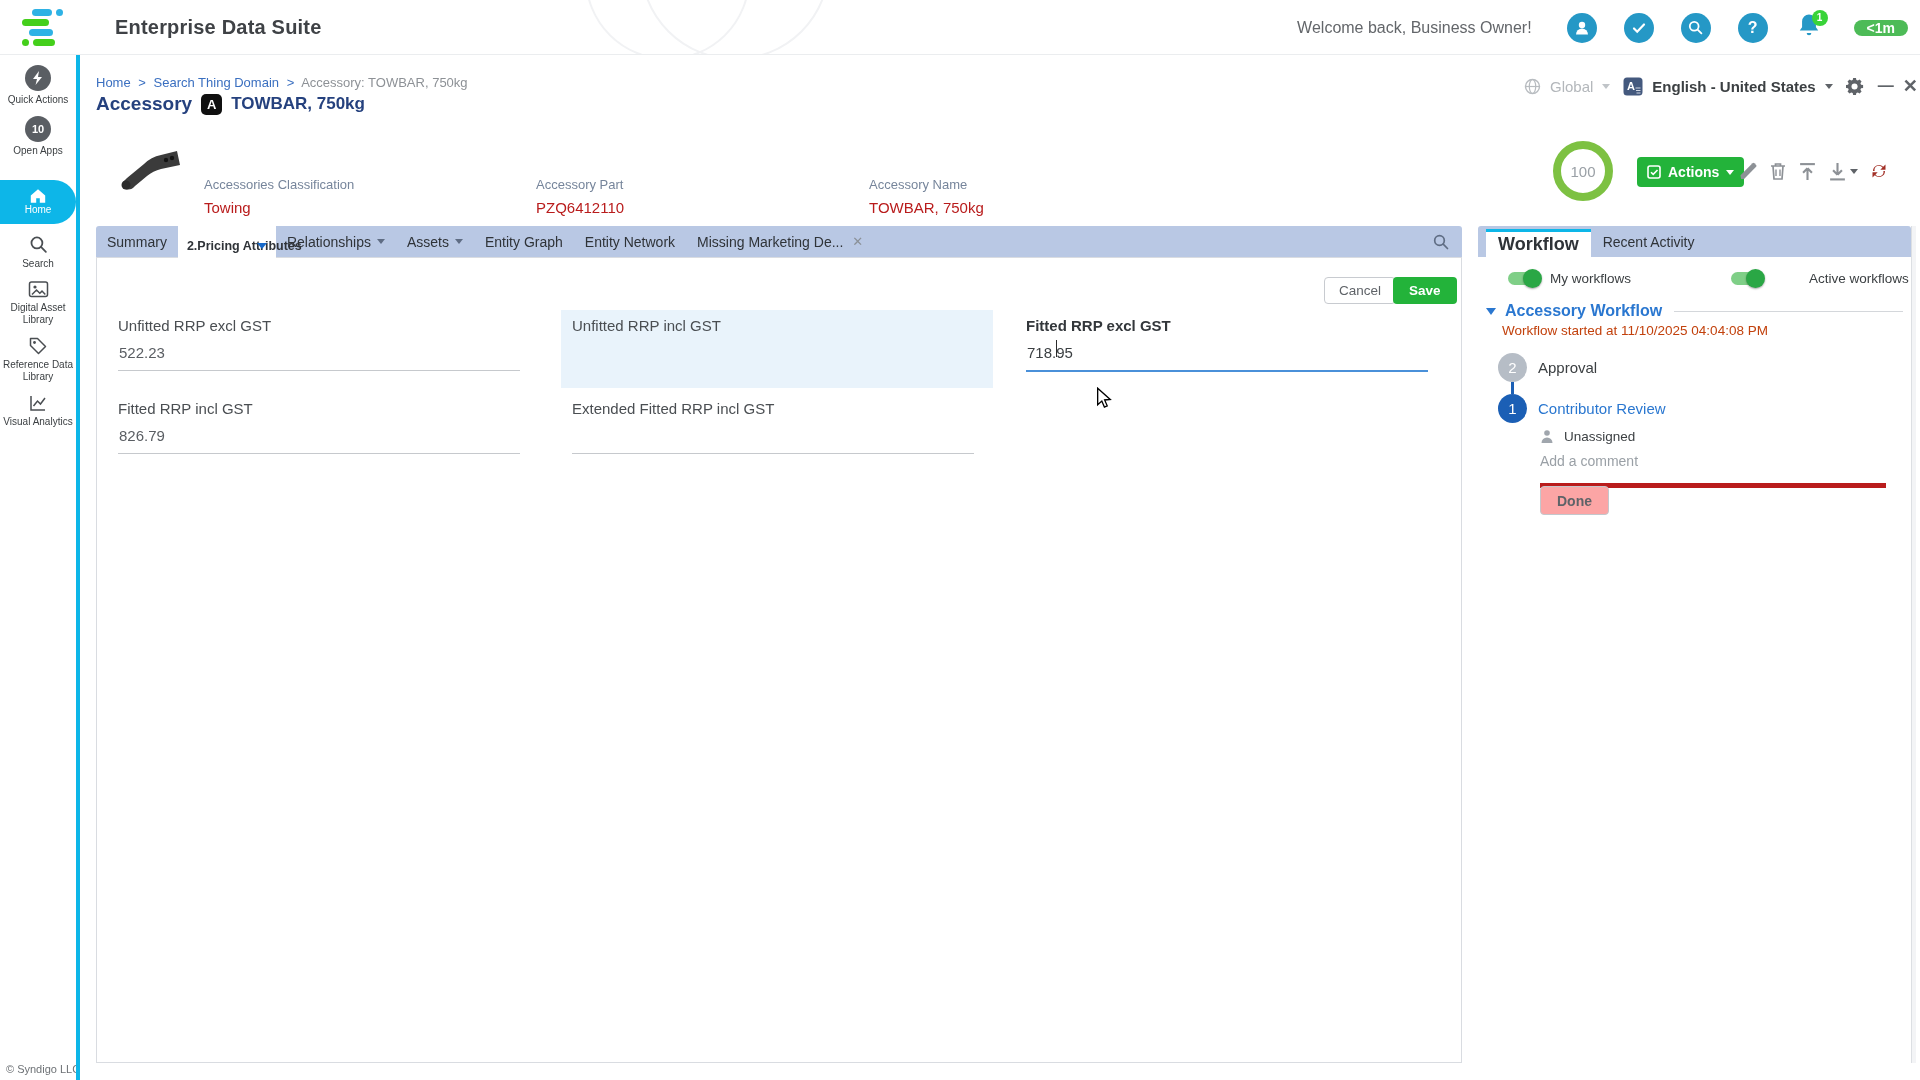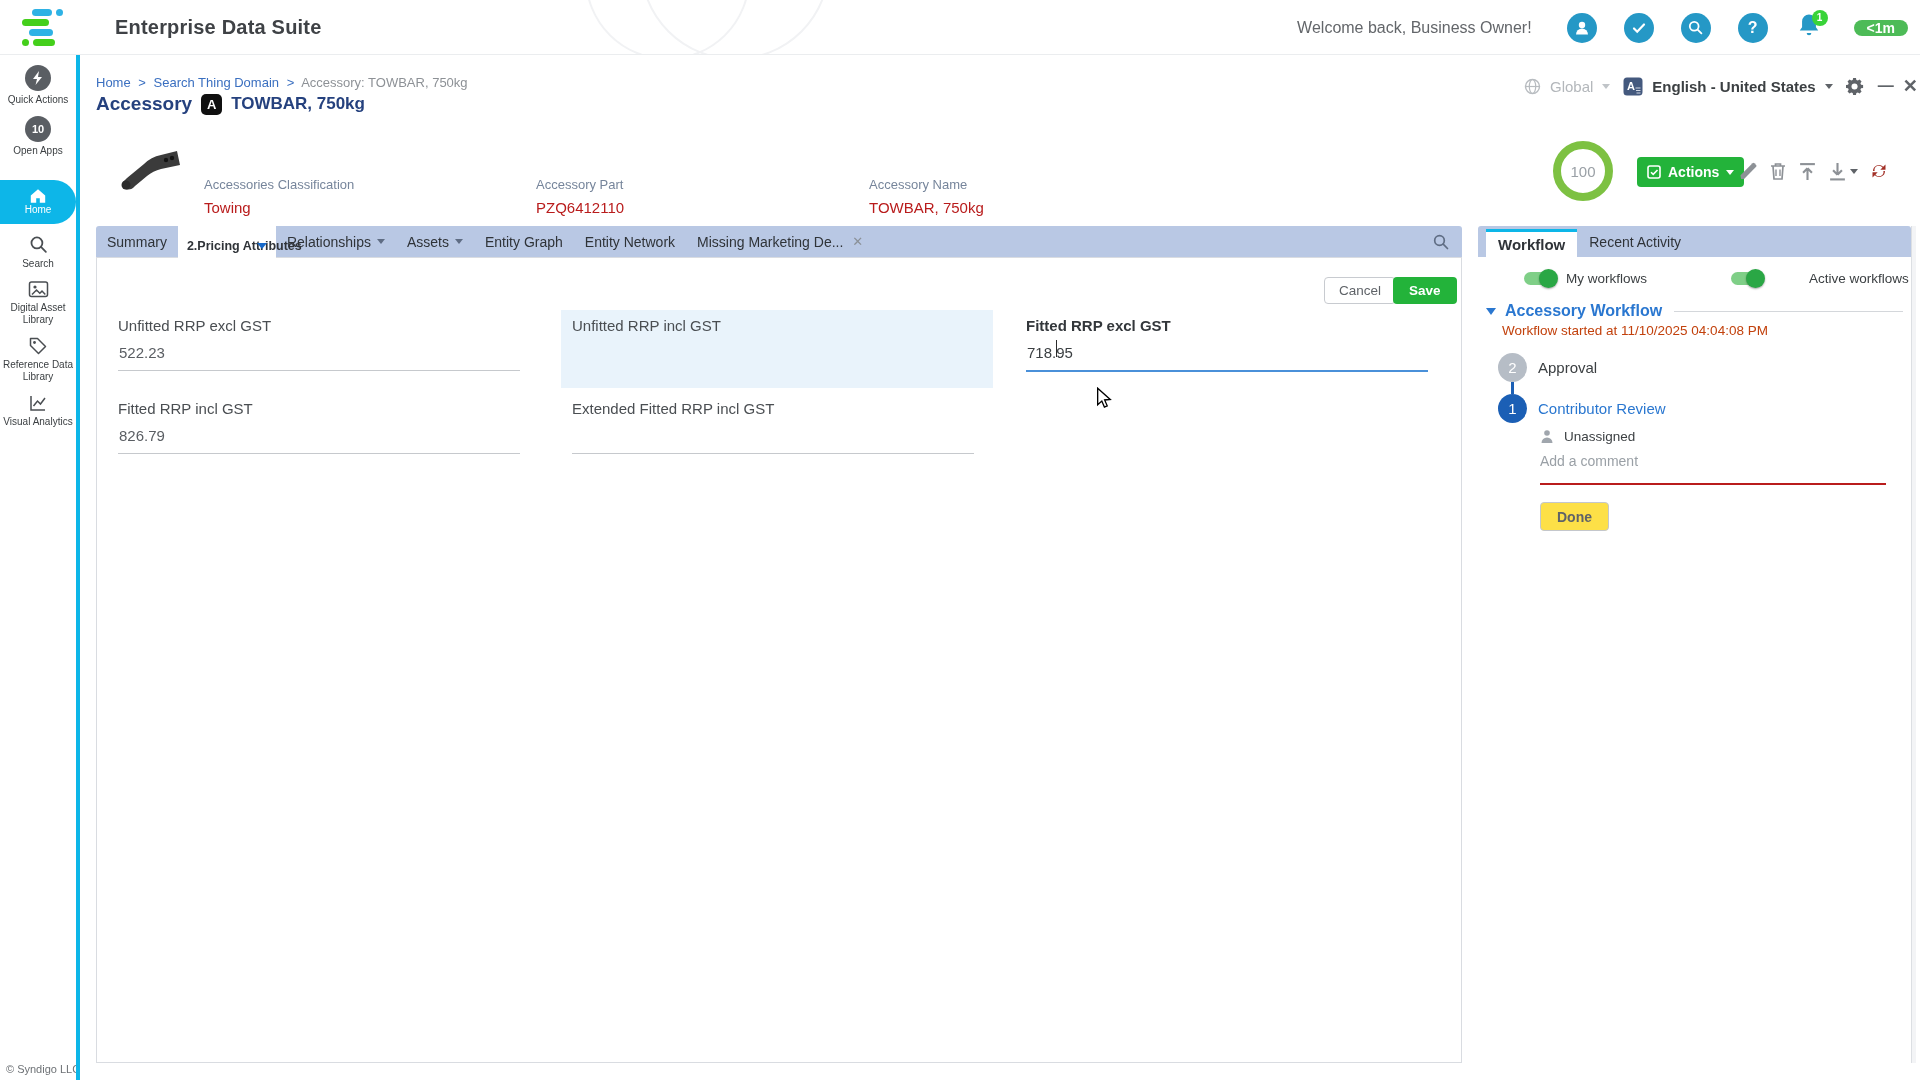--- a/index.html
+++ b/index.html
@@ -119,51 +119,51 @@
   .caret-wh { width:0; height:0; border-left:4px solid transparent; border-right:4px solid transparent;
               border-top:5px solid #fff; }
   .tool-icons { position:absolute; left:1739px; top:161px; display:flex; align-items:center; gap:11px; z-index:21; }
   .tool { cursor:pointer; display:flex; align-items:center; }
 
   
   .rpanel { position:absolute; top:55px; left:1478px; width:442px; bottom:0; background:#fff; }
   .rtabbar { position:absolute; left:0; top:171px; width:433px; height:31px; background:#b9c8e4;
              border-radius:3px 3px 0 0; display:flex; align-items:flex-end; }
   .rtab-active { margin-left:8px; height:28px; background:#fff; border-top:3px solid #0db6e8;
-                 padding:0 12px; display:flex; align-items:center; font-size:15px; font-weight:bold;
+                 padding:0 12px; display:flex; align-items:center; font-size:18px; font-weight:bold;
                  color:#2f3338; cursor:pointer; }
   .rtab { height:31px; padding:0 12px; display:flex; align-items:center; font-size:14px; color:#2f3338;
           cursor:pointer; }
   .rscroll { position:absolute; left:433px; top:171px; width:5px; bottom:17px; background:#f3f4f6;
              border-left:1px solid #dcdfe3; cursor:pointer; }
   .toggle-group { position:absolute; top:216px; display:flex; align-items:center; gap:12px; }
-  .tg1 { left:46px;align-items:center; } .tg2 { left:253px;gap:48px; }
+  .tg1 { left:30px;align-items:center; } .tg2 { left:253px;gap:48px; }
   .switch { position:relative; width:30px; height:13px; border-radius:7px; background:#7fcf87; cursor:pointer; }
   .knob { position:absolute; right:-4px; top:-3px; width:19px; height:19px; border-radius:50%;
           background:#2aa745; box-shadow:0 1px 2px rgba(0,0,0,.35); }
   .toggle-label { font-size:13.5px; color:#3c4043; }
   .wf-header { position:absolute; left:8px; top:247px; width:417px; display:flex; align-items:center; cursor:pointer; }
   .wf-caret { width:0; height:0; border-left:5px solid transparent; border-right:5px solid transparent;
               border-top:7px solid #2a77d0; }
   .wf-title { margin-left:9px; font-size:16px; font-weight:bold; color:#2a77d0; white-space:nowrap; }
   .wf-line { flex:1; height:1px; background:#d4d7db; margin-left:12px; }
   .wf-started { position:absolute; left:24px; top:268px; font-size:13.5px; color:#c2410c; }
   .step-circle { position:absolute; left:20px; width:29px; height:29px; border-radius:50%; color:#fff;
                  font-size:15px; display:flex; align-items:center; justify-content:center; }
   .sc2 { top:298px; background:#b6bdc6; }
   .sc1 { top:339px; background:#1b5fb5; }
   .step-connector { position:absolute; left:33px; top:327px; width:3px; height:12px; background:#1b5fb5; }
   .step-label2 { position:absolute; left:60px; top:304px; font-size:15px; color:#3c4043; }
   .step-label1 { position:absolute; left:60px; top:345px; font-size:15px; color:#2a77d0; cursor:pointer; }
   .assignee { position:absolute; left:62px; top:374px; display:flex; align-items:center; gap:10px; }
   .assignee-name { font-size:13.5px; color:#3c4043; }
   .comment-box { position:absolute; left:62px; top:398px; width:346px; font-size:14px; color:#9aa0a6;
-                 border-bottom:2px solid #b91c1c; padding-bottom:14px; cursor:text; }
-  .btn-done { position:absolute; left:62px; top:447px; height:29px; padding:0 16px; border-radius:4px;
-              border:1px solid #c4c7cc; background:#fde047; color:#5f6368; font-size:14px; font-weight:bold; }
+                 border-bottom:5px solid #b91c1c; padding-bottom:14px; cursor:text; }
+  .btn-done { position:absolute; left:62px; top:431px; height:29px; padding:0 16px; border-radius:4px;
+              border:1px solid #c4c7cc; background:#fca5a5; color:#5f6368; font-size:14px; font-weight:bold; }
 </style>
 </head>
 <body>
 
 <div id="app">
 
   <div class="header">
     <div class="arc arc1"></div>
     <div class="arc arc2"></div>
     <div class="logo">

